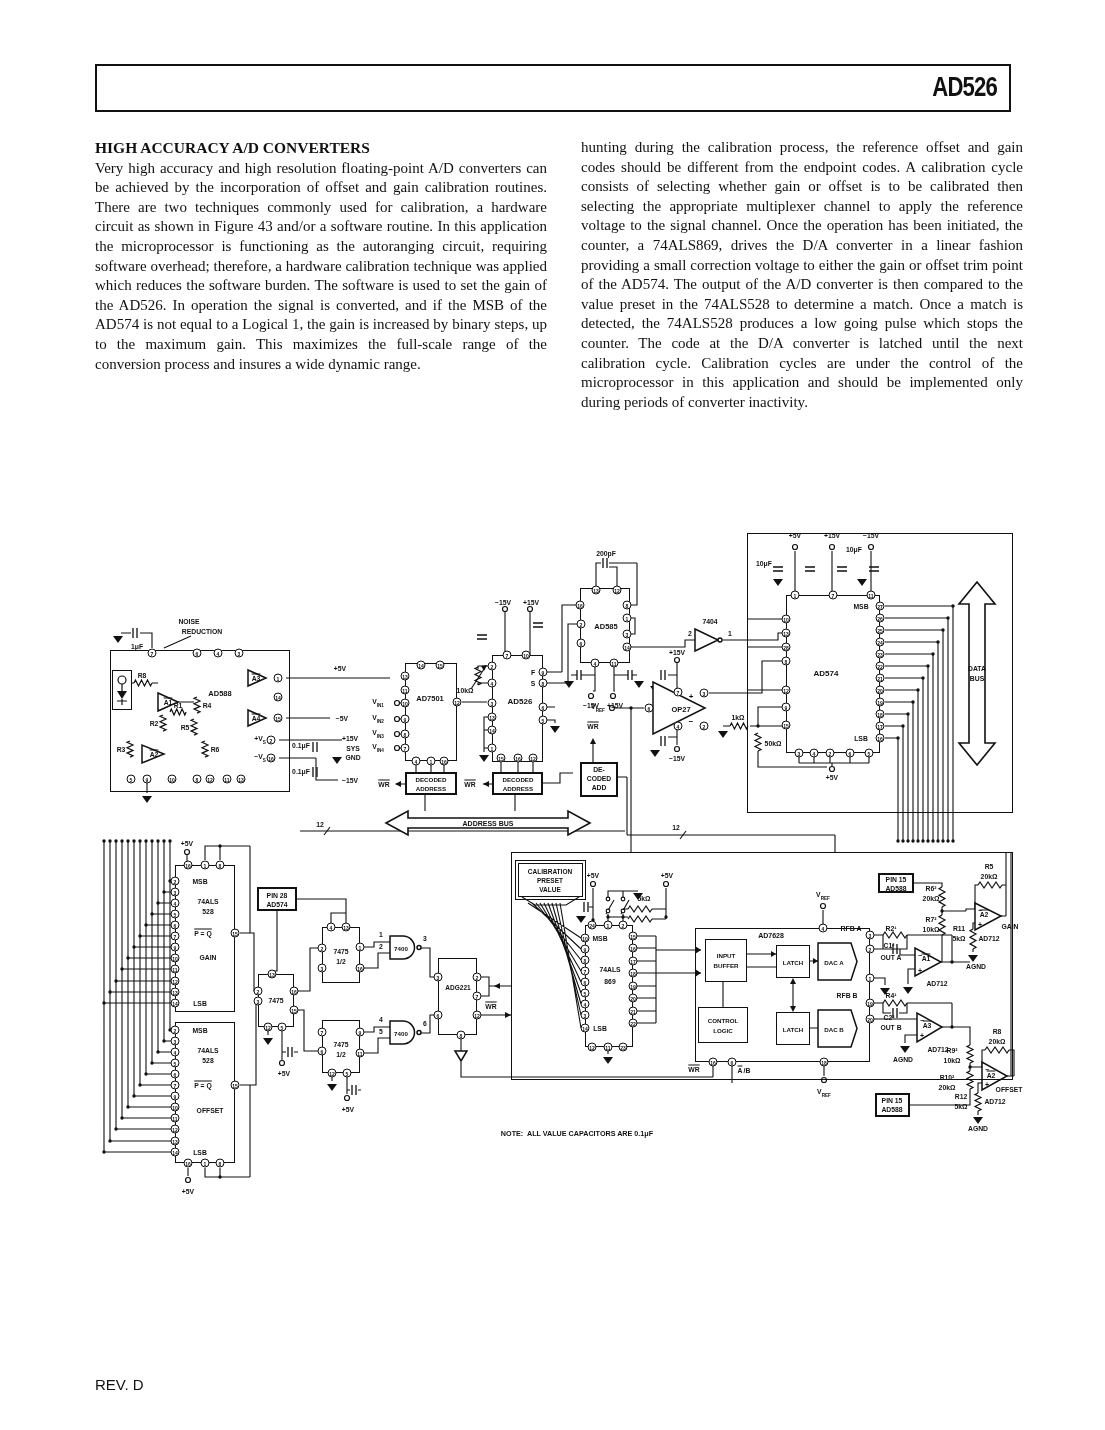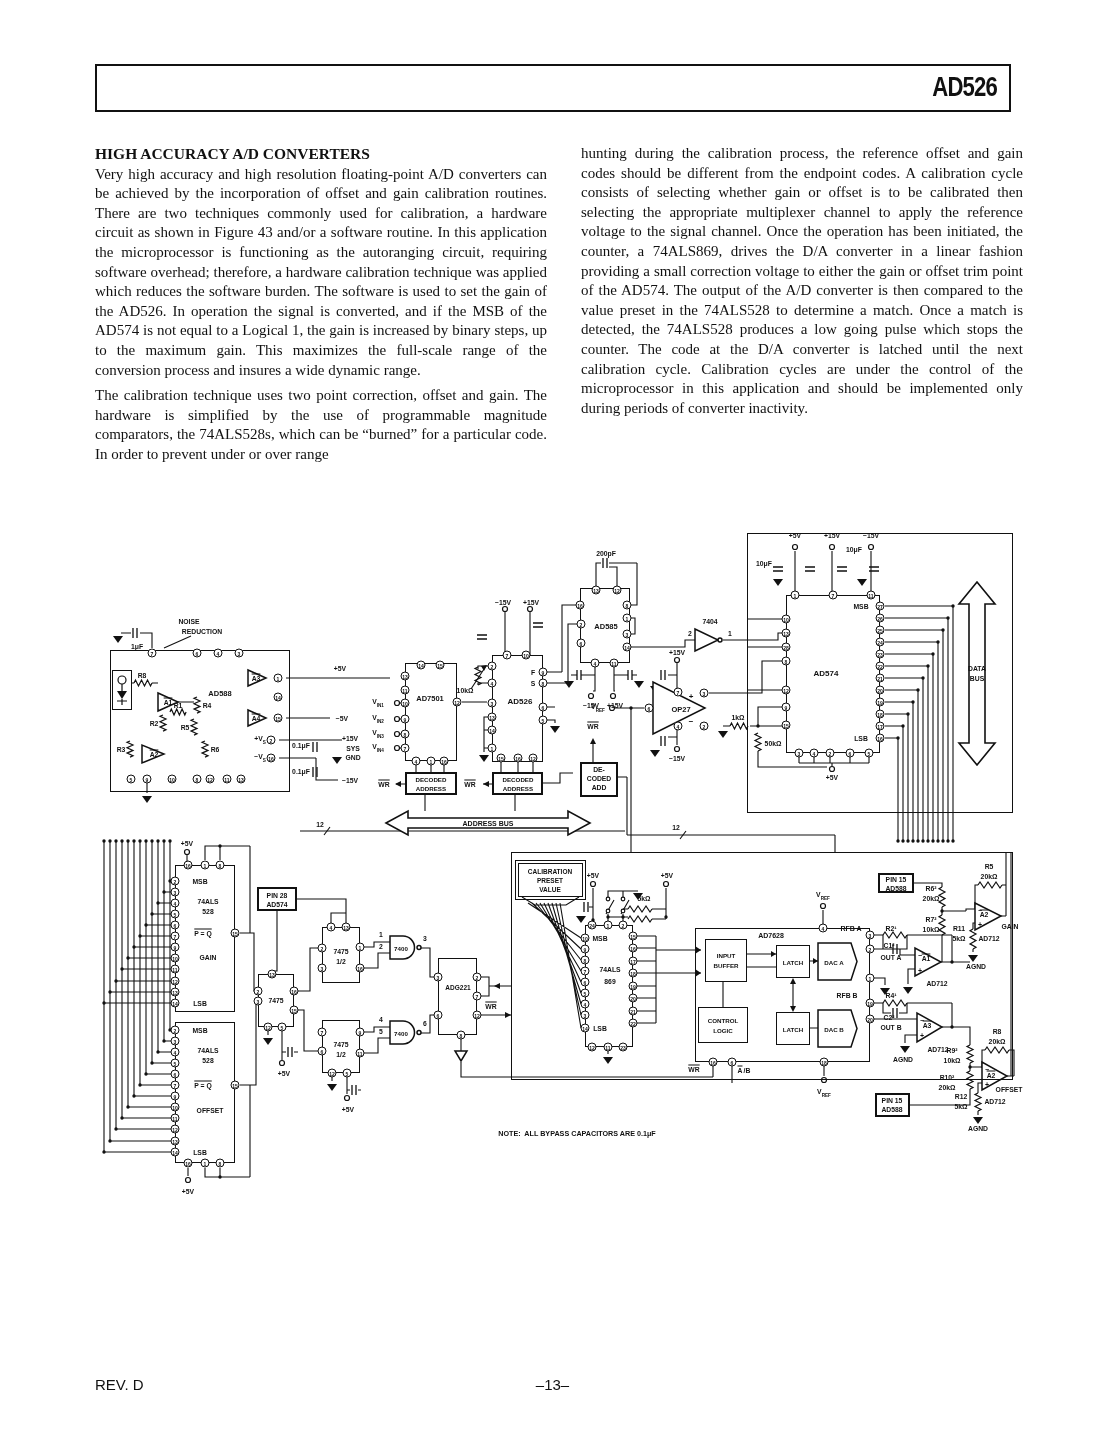--- a/index.html
+++ b/index.html
@@ -3,21 +3,21 @@
 <meta charset="utf-8">
 <style>
   html,body{margin:0;padding:0;background:#e8e8e8;}
   #page{position:relative;width:1105px;height:1430px;background:#ffffff;margin:0 auto;overflow:hidden;
         font-family:"Liberation Serif",serif;color:#111;}
   
   #hdrbox{position:absolute;left:95px;top:64px;width:912px;height:44px;border:2px solid #111;background:#fff;}
   #hdrtitle{position:absolute;right:12px;top:6px;font-family:"Liberation Sans",sans-serif;
             font-weight:bold;font-size:27px;letter-spacing:-1px;transform:scaleX(.82);transform-origin:right;}
   
-  .col{position:absolute;top:144px;font-size:15px;line-height:19.6px;text-align:justify;}
+  .col{position:absolute;top:138px;font-size:15px;line-height:19.6px;text-align:justify;}
   #colL{left:95px;width:452px;}
   #colR{left:581px;width:442px;}
   .col h3{font-size:15.5px;margin:0 0 1px 0;font-weight:bold;}
   .col p{margin:0;}
   .col p + p{margin-top:6px;}
   
   #schem{position:absolute;left:90px;top:505px;width:935px;height:700px;}
   #schem svg{position:absolute;left:0;top:0;}
   .sbox{position:absolute;border:1.6px solid #111;background:transparent;box-sizing:border-box;}
   .sbox.k{border-width:2px;}
@@ -41,21 +41,20 @@
 
 <div id="page">
 
   <div id="hdrbox">
     <div id="hdrtitle">AD526</div>
   </div>
 
   <div id="colL" class="col">
     <h3>HIGH ACCURACY A/D CONVERTERS</h3>
     <p>Very high accuracy and high resolution floating-point A/D converters can be achieved by the incorporation of offset and gain calibration routines. There are two techniques commonly used for calibration, a hardware circuit as shown in Figure 43 and/or a software routine. In this application the microprocessor is functioning as the autoranging circuit, requiring software overhead; therefore, a hardware calibration technique was applied which reduces the software burden. The software is used to set the gain of the AD526. In operation the signal is converted, and if the MSB of the AD574 is not equal to a Logical 1, the gain is increased by binary steps, up to the maximum gain. This maximizes the full-scale range of the conversion process and insures a wide dynamic range.</p>
-    <p>The calibration technique uses two point correction, offset and gain. The hardware is simplified by the use of programmable magnitude comparators, the 74ALS528s, which can be “burned” for a particular code. In order to prevent under or over range</p>
   </div>
 
   <div id="colR" class="col">
     <p>hunting during the calibration process, the reference offset and gain codes should be different from the endpoint codes. A calibration cycle consists of selecting whether gain or offset is to be calibrated then selecting the appropriate multiplexer channel to apply the reference voltage to the signal channel. Once the operation has been initiated, the counter, a 74ALS869, drives the D/A converter in a linear fashion providing a small correction voltage to either the gain or offset trim point of the AD574. The output of the A/D converter is then compared to the value preset in the 74ALS528 to determine a match. Once a match is detected, the 74ALS528 produces a low going pulse which stops the counter. The code at the D/A converter is latched until the next calibration cycle. Calibration cycles are under the control of the microprocessor in this application and should be implemented only during periods of converter inactivity.</p>
   </div>
 
   <div id="schem">
     <svg width="935" height="700" viewBox="0 0 935 700">
       <g stroke="#111" stroke-width="1.1" fill="none">
 
@@ -648,20 +647,19 @@
         <div class="slab" style="left: 802px; top: 595px;">PIN 15</div>
         <div class="slab" style="left: 802px; top: 604px;">AD588</div>
         <div class="slab" style="left: 830px; top: 450px; font-size: 7px;">−</div>
         <div class="slab" style="left: 830px; top: 465px; font-size: 7px;">+</div>
         <div class="slab" style="left: 890px; top: 405px; font-size: 7px;">−</div>
         <div class="slab" style="left: 890px; top: 419px; font-size: 7px;">+</div>
         <div class="slab" style="left: 832px; top: 515px; font-size: 7px;">−</div>
         <div class="slab" style="left: 832px; top: 530px; font-size: 7px;">+</div>
         <div class="slab" style="left: 897px; top: 564px; font-size: 7px;">−</div>
         <div class="slab" style="left: 897px; top: 579px; font-size: 7px;">+</div>
-        <div class="slab" style="left: 487px; top: 628px; font-size: 7.2px;">NOTE:  ALL BYPASS CAPACITORS ARE 0.1μF</div>
+        <div class="slab" style="left: 487px; top: 628px; font-size: 7.2px;">NOTE:  ALL VALUE CAPACITORS ARE 0.1μF</div>
       </div>
   </div>
 
   <div id="rev">REV. D</div>
-  <div id="pageno">–13–</div>
 
 </div>
 
 </body></html>

